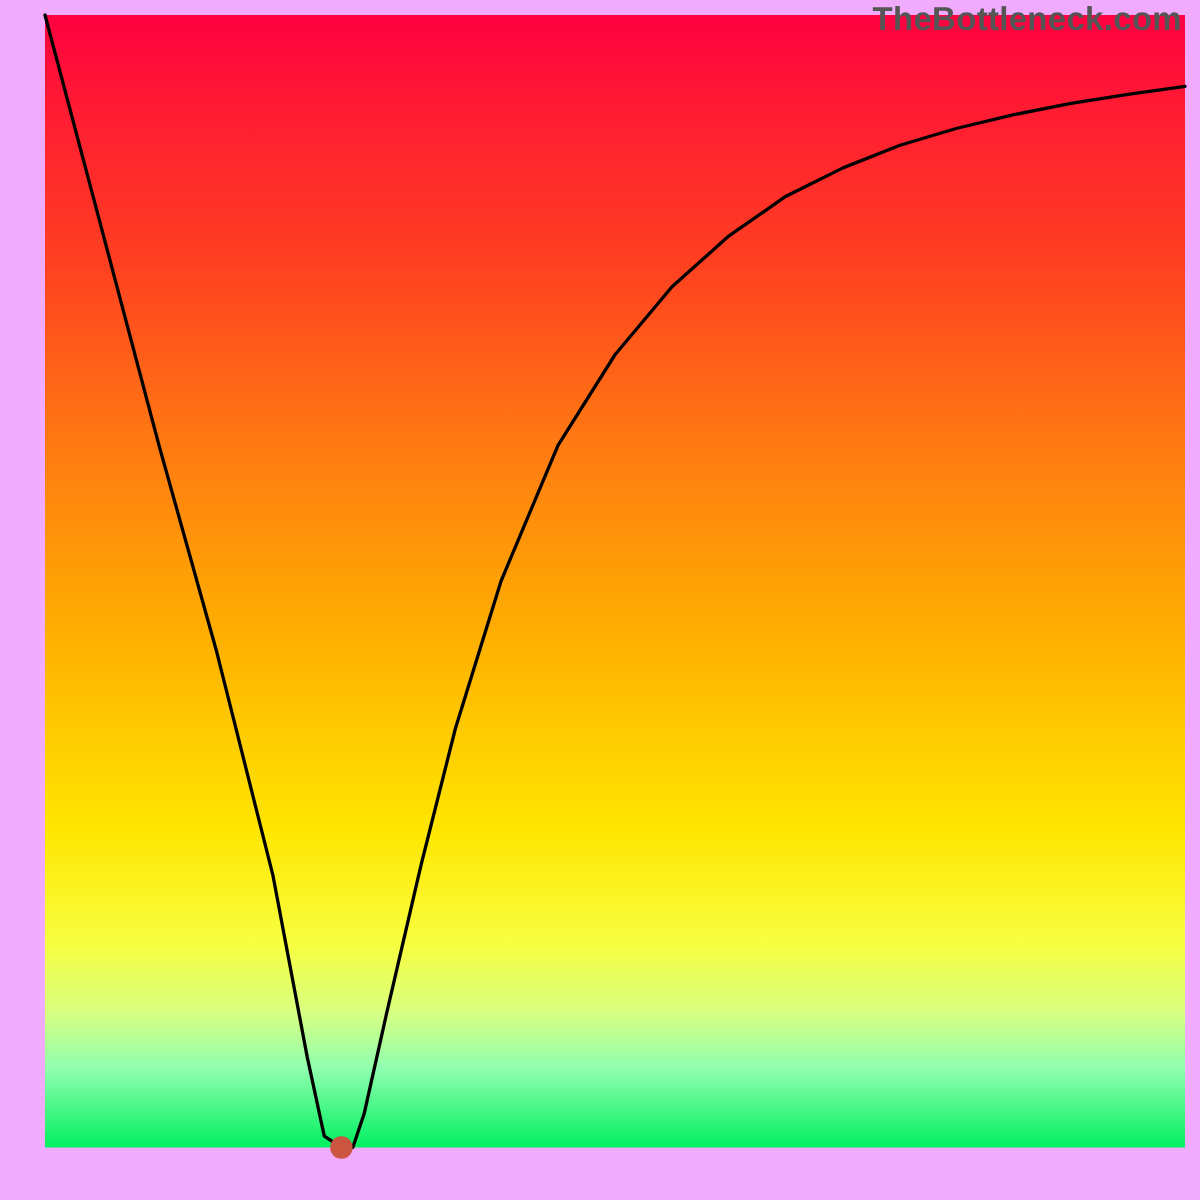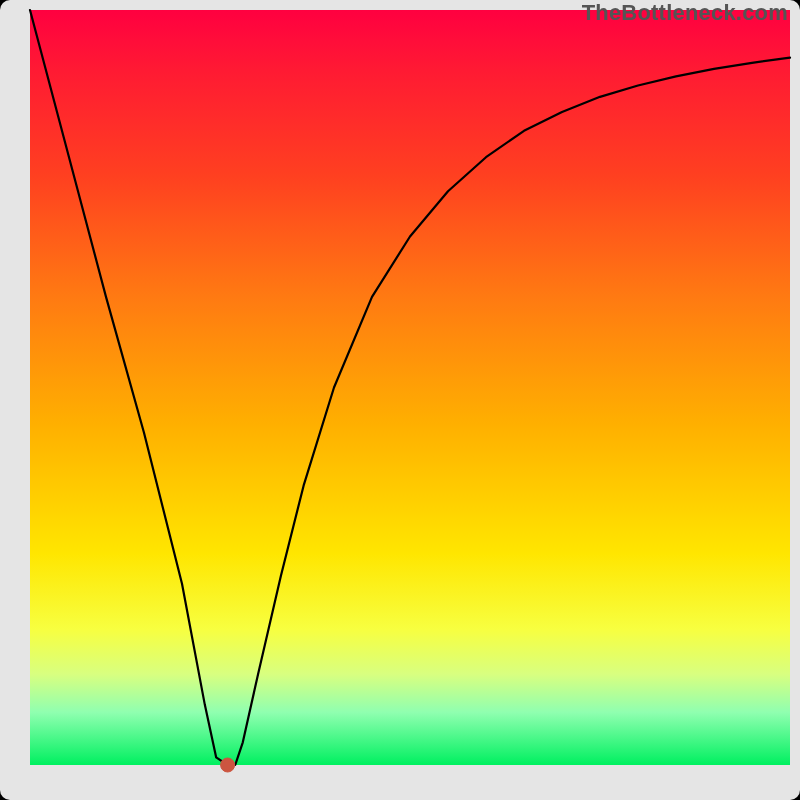--- a/index.html
+++ b/index.html
@@ -8,22 +8,21 @@
     width: 800px;
     height: 800px;
     background: #000;
     font-family: Arial, Helvetica, sans-serif;
     overflow: hidden;
   }
   .frame {
     position: relative;
     width: 800px;
     height: 800px;
-    background: #e5e5e5;
-    border-radius: 10px;
+    background: #f0abfc;
   }
   .plot {
     position: absolute;
     left: 30px;
     top: 10px;
     width: 760px;
     height: 755px;
     
     background: linear-gradient(
       to bottom,

